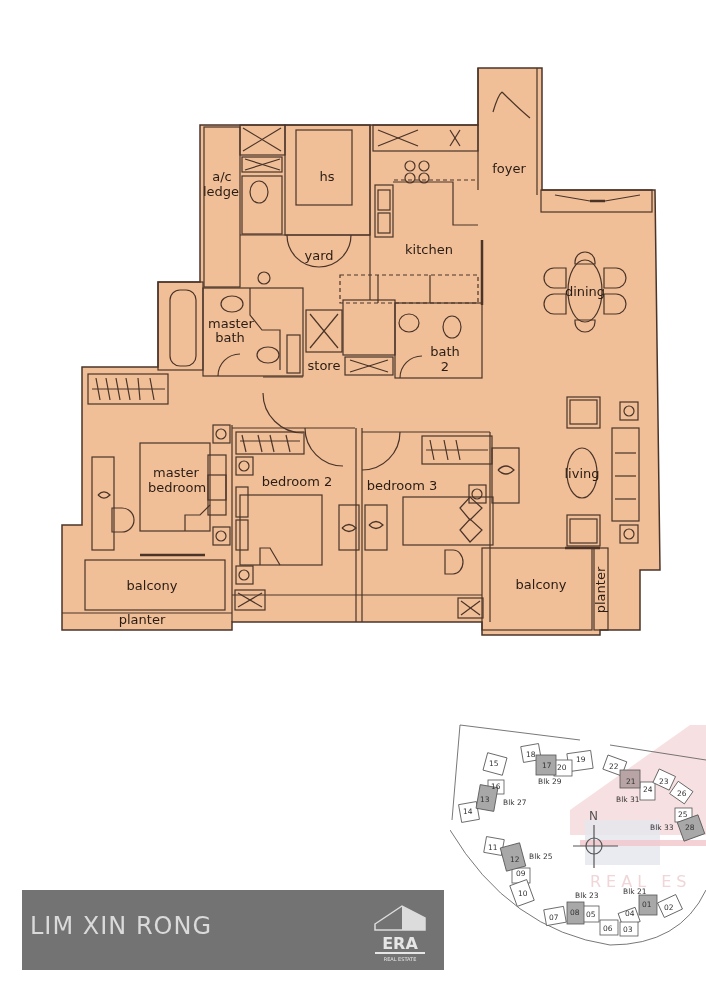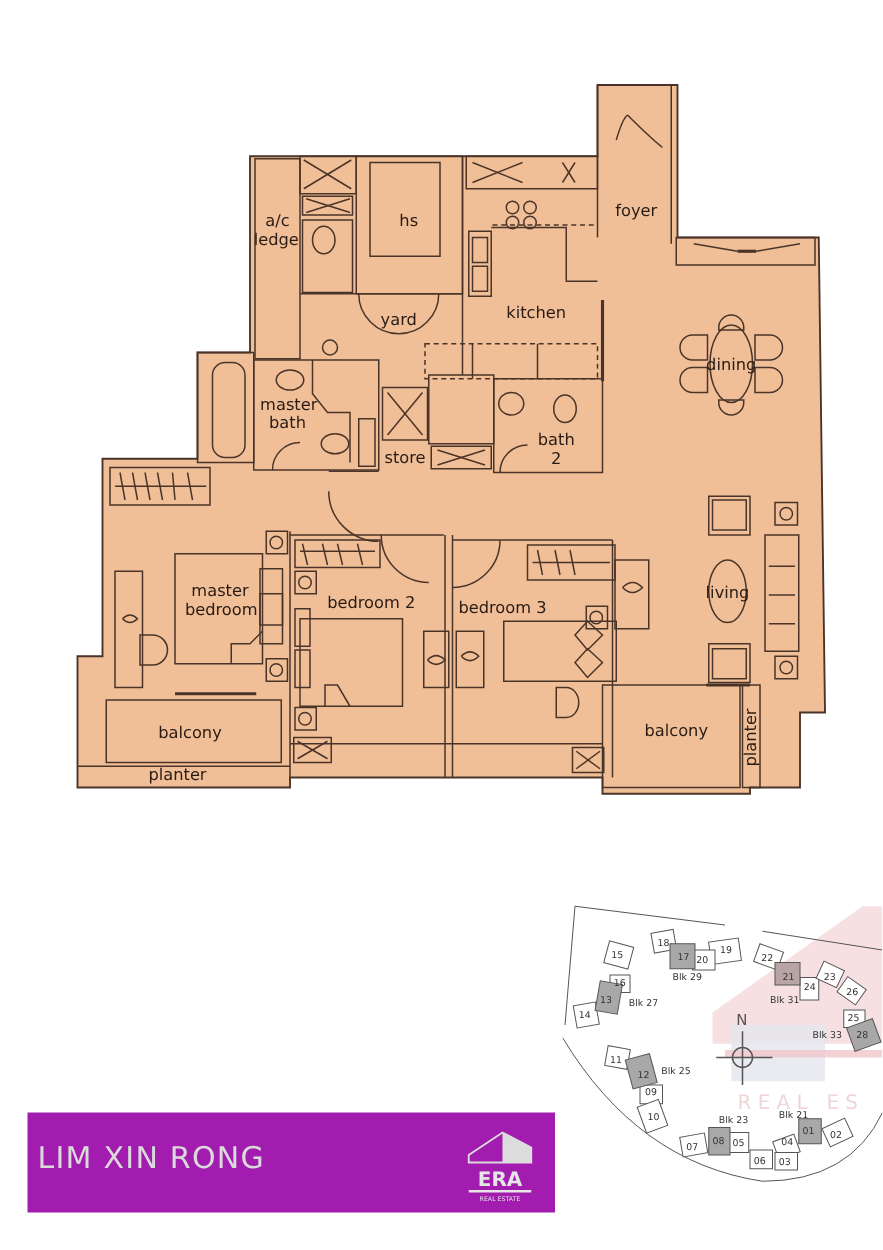--- a/index.html
+++ b/index.html
@@ -1,21 +1,21 @@
 <!DOCTYPE html>
 <html><head>
 <meta charset="utf-8">
 <style>
   html, body { margin: 0; padding: 0; background: #ffffff; }
   body { width: 706px; height: 1000px; position: relative; overflow: hidden; font-family: "DejaVu Sans", "Liberation Sans", sans-serif; }
   #floorplan { position: absolute; left: 0; top: 0; width: 706px; height: 680px; }
   #siteplan { position: absolute; left: 450px; top: 710px; width: 256px; height: 240px; }
   .room-label { font-family: "DejaVu Sans", sans-serif; font-size: 13px; fill: #2a1c14; }
   .site-label { font-family: "DejaVu Sans", sans-serif; font-size: 7.5px; fill: #333; }
-  .watermark-bar { position: absolute; left: 22px; top: 890px; width: 422px; height: 80px; background: #a21caf; }
+  .watermark-bar { position: absolute; left: 22px; top: 890px; width: 422px; height: 80px; background: #737373; }
   .watermark-name { position: absolute; left: 8px; top: 22px; font-family: "DejaVu Sans", sans-serif; font-size: 24px; color: #dadada; letter-spacing: 1px; }
   .era-logo { position: absolute; right: 14px; top: 6px; width: 60px; height: 70px; }
   .era-big { position: absolute; left: 440px; top: 715px; width: 266px; height: 215px; pointer-events: none; }
 </style>
 </head>
 <body>
 
 <svg class="era-big" viewBox="0 0 266 215">
   <polygon points="130,95 250,10 266,10 266,120 130,120" fill="#f4d3d6" opacity="0.7"></polygon>
   <rect x="145" y="105" width="55" height="45" fill="#e4e6ee" opacity="0.8"></rect>

